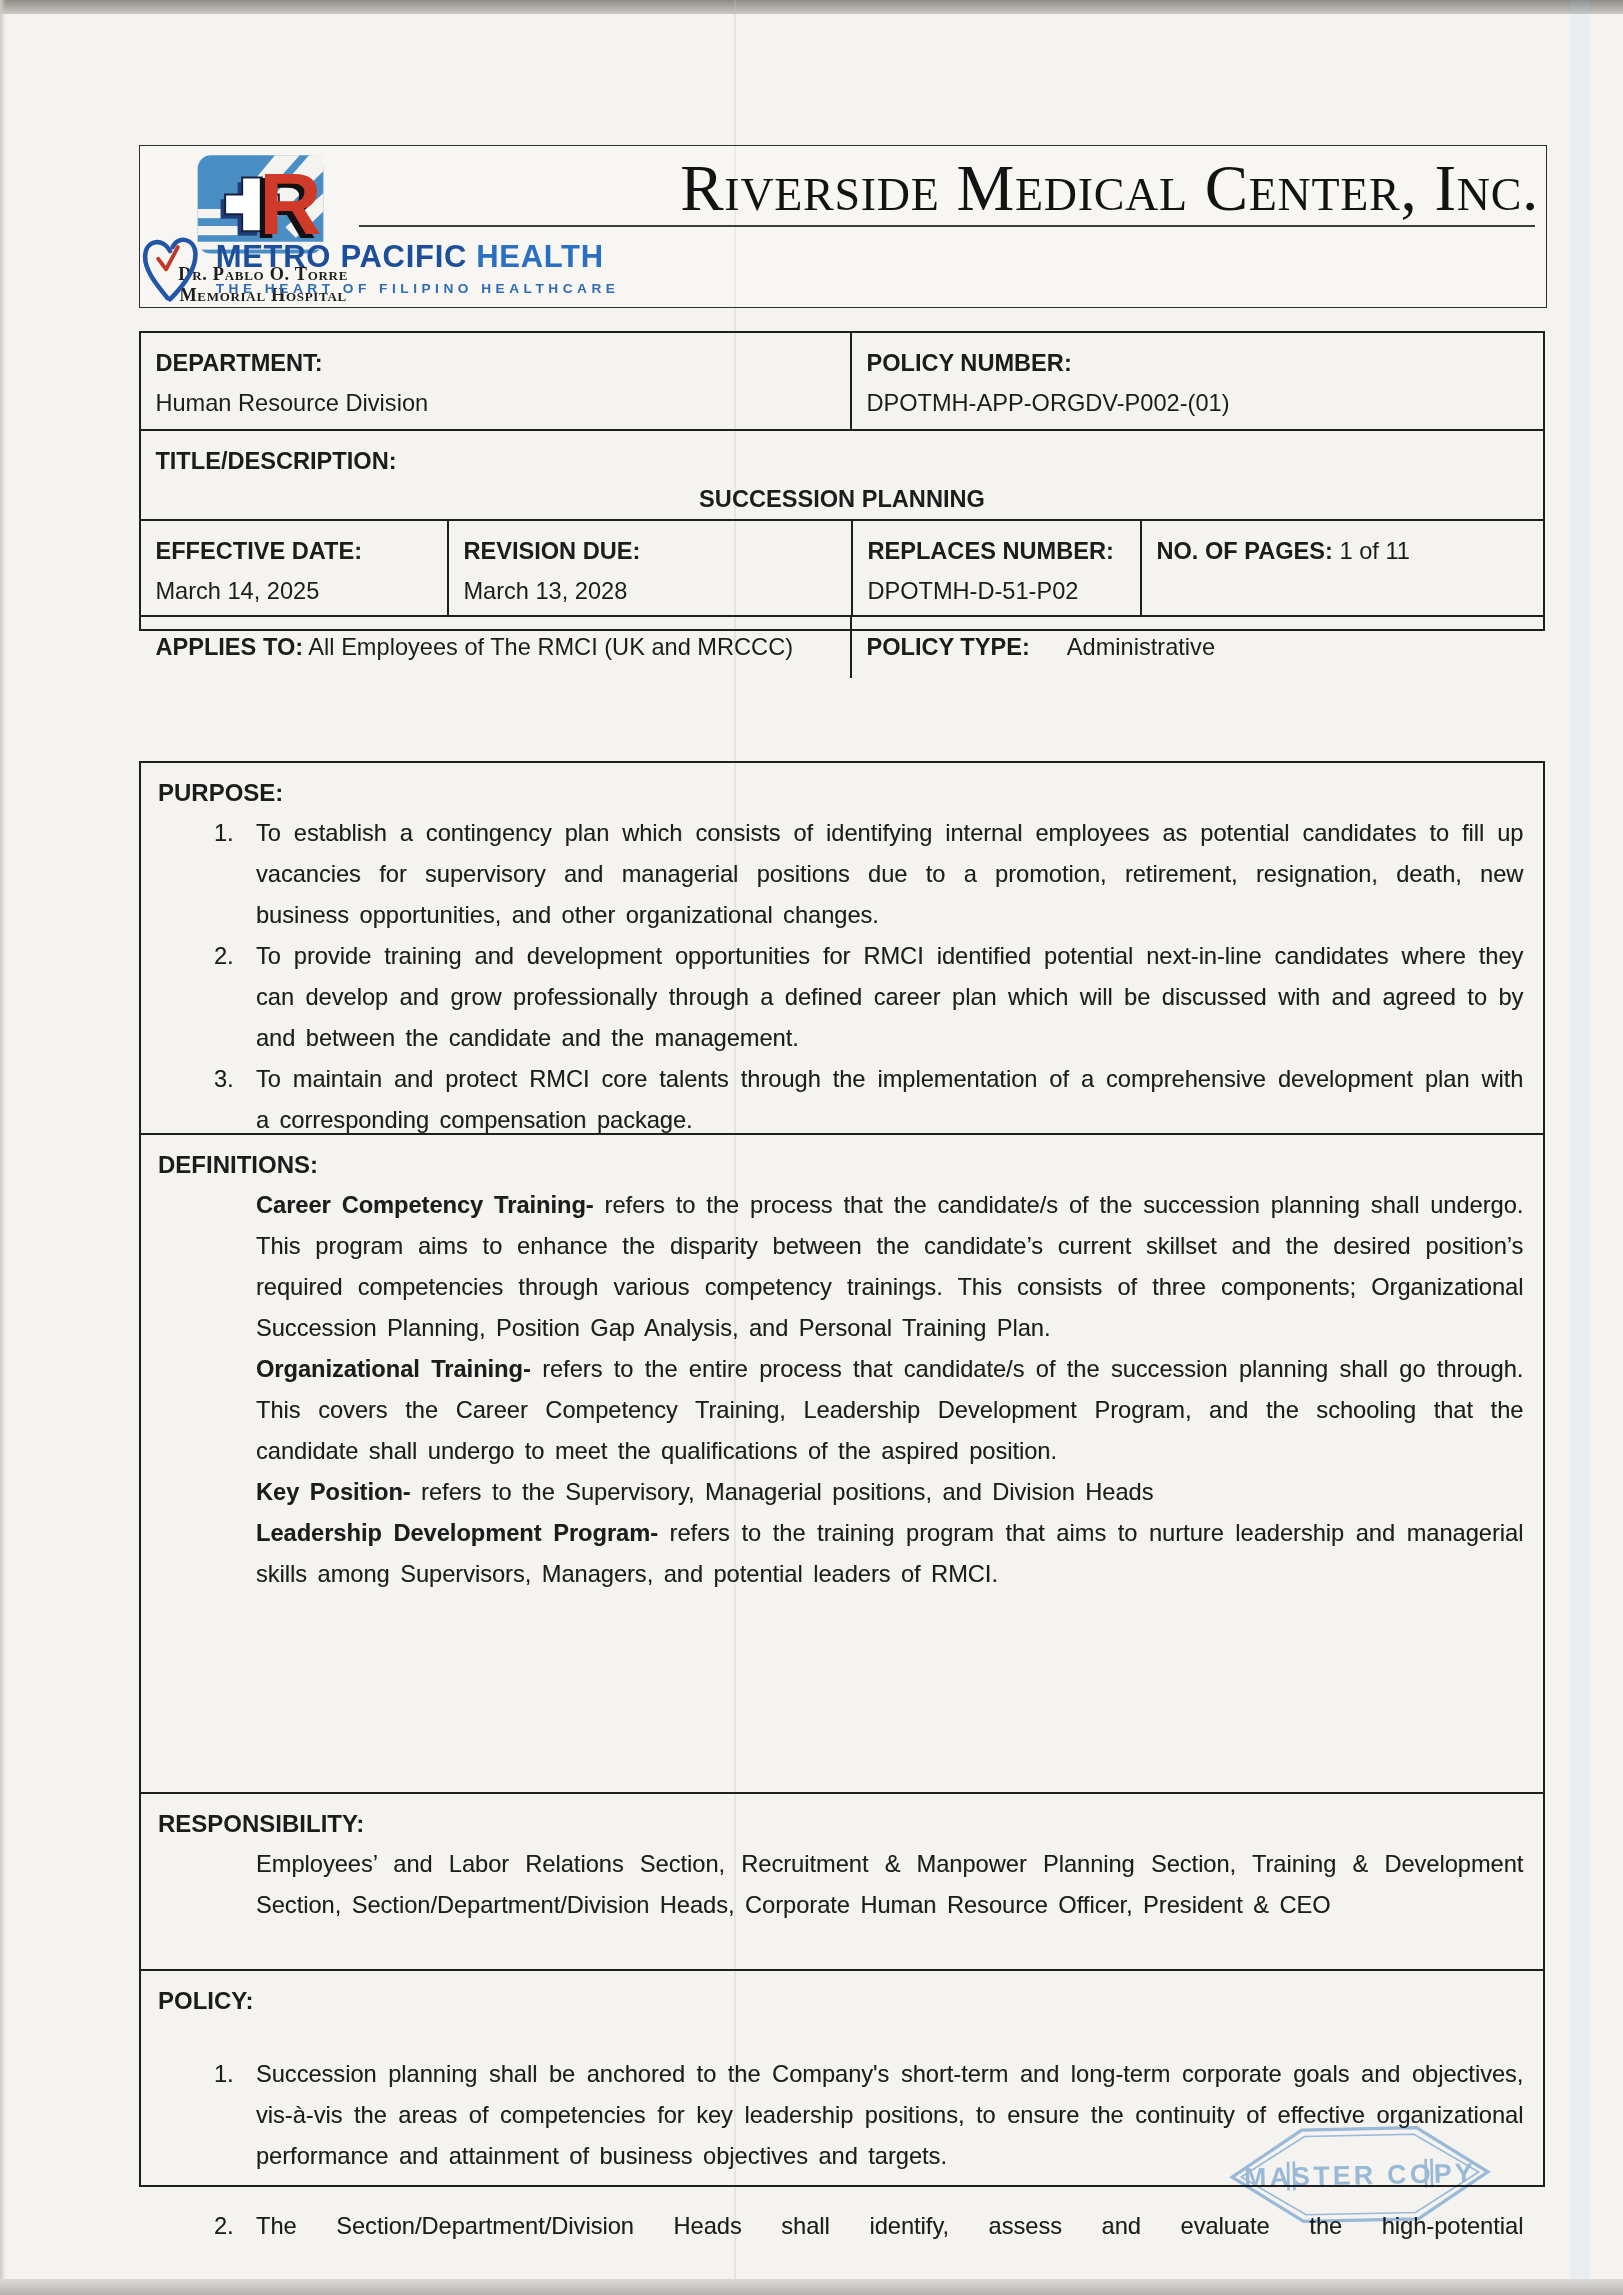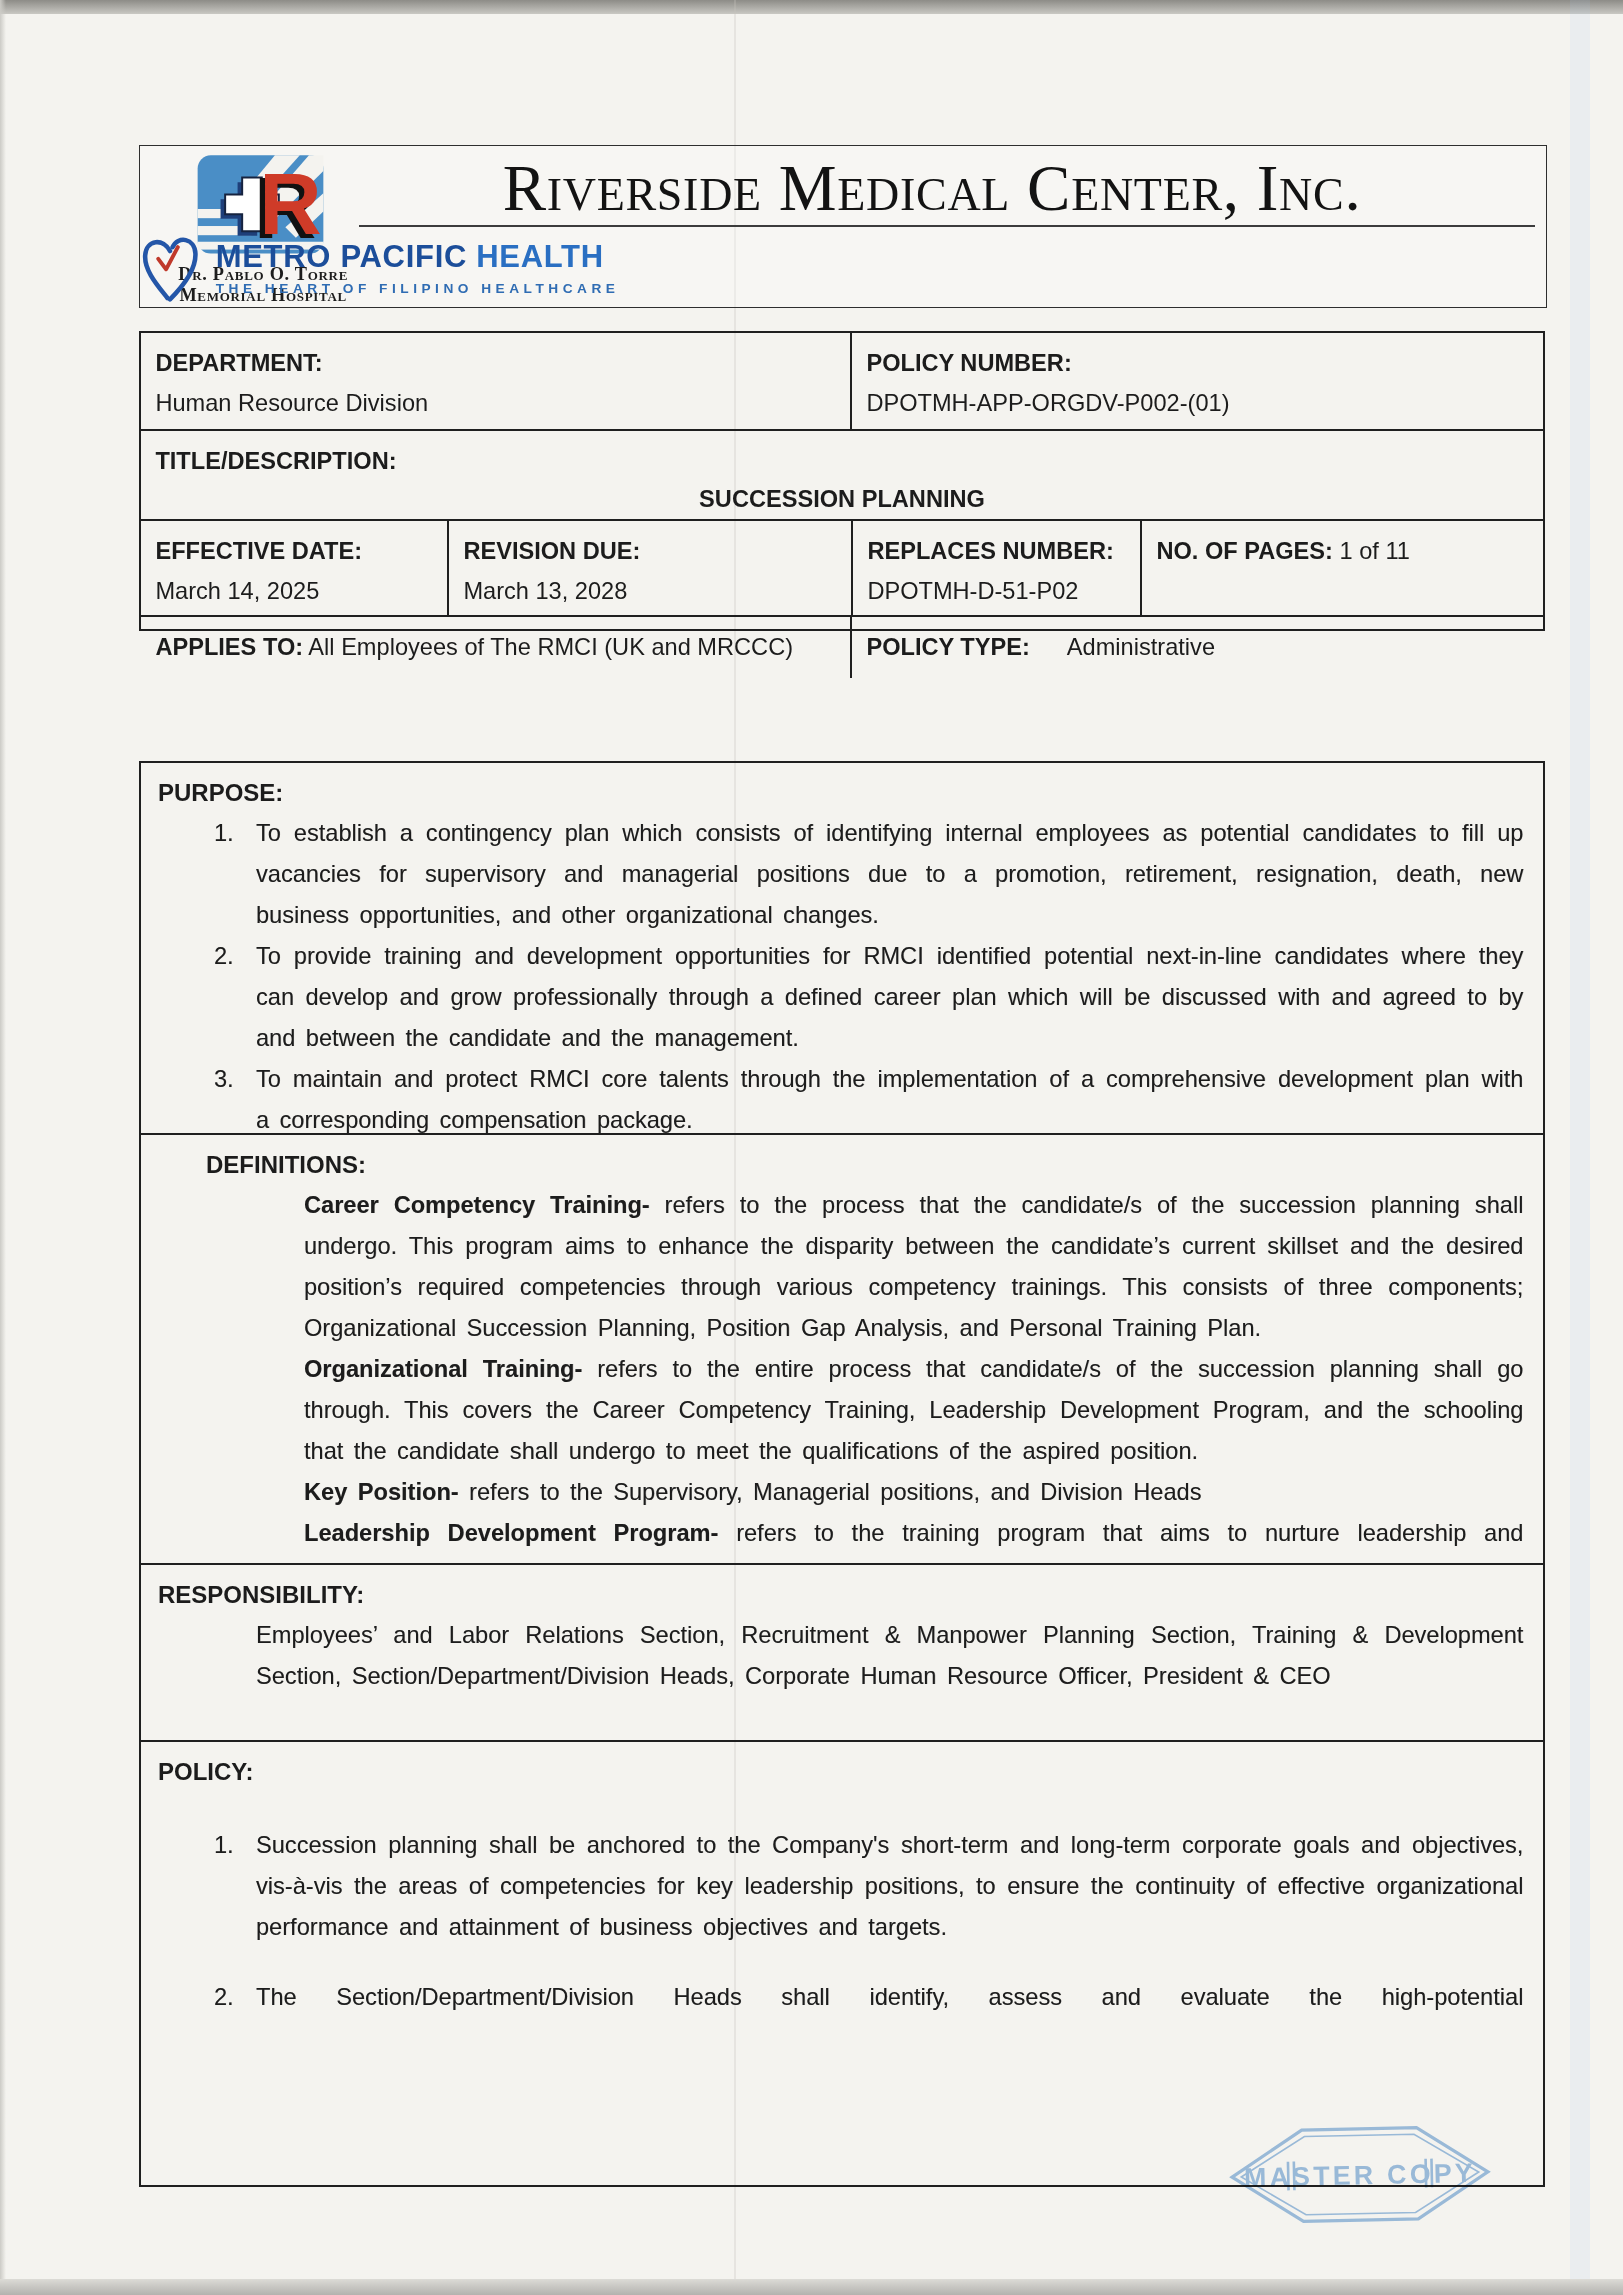--- a/index.html
+++ b/index.html
@@ -20,21 +20,21 @@
     position:absolute;left:139px;top:145px;width:1406px;height:161px;
     border:1.3px solid #2e2e2e;background:rgba(255,255,255,.25);
   }
   .rmci-logo{position:absolute;left:51px;top:7.9px;}
   .hospital-name{
     position:absolute;left:9.2px;top:118px;width:228px;text-align:center;
     font-family:"Liberation Serif", serif;font-variant:small-caps;
     font-size:18.3px;line-height:21px;font-weight:600;letter-spacing:0.7px;color:#1d1d1d;
   }
   .org-title{
-    position:absolute;left:201px;top:5.2px;width:1182px;text-align:center;
+    position:absolute;left:217px;top:5.2px;width:1182px;text-align:right;
     font-family:"Liberation Serif", serif;font-variant:small-caps;
     font-size:65px;letter-spacing:0.7px;color:#131313;white-space:nowrap;
   }
   .title-rule{position:absolute;left:219px;top:79px;width:1176px;height:2px;background:#3c3c3c;}
   .mph-brand{
     position:absolute;left:0;top:85px;width:100%;height:73px;
     display:flex;align-items:center;justify-content:flex-start;gap:15.7px;
   }
   .mph-text{display:flex;flex-direction:column;align-items:flex-start;}
   .mph-wordmark{font-size:31px;font-weight:800;letter-spacing:0.7px;white-space:nowrap;}
@@ -59,21 +59,21 @@
   .gap-inline{display:inline-block;width:37px;}
 
   
   .content-box{
     position:absolute;left:139px;top:761px;width:1406px;height:1426px;
     border:2px solid #1f1f1f;box-sizing:border-box;
   }
   .sec{box-sizing:border-box;padding-top:9.2px;overflow:hidden;}
   .sec-b{border-bottom:2.6px solid #1f1f1f;}
   .sec-purpose{height:372px;}
-  .sec-definitions{height:430px;padding-left:48px;}
+  .sec-definitions{height:659px;}
   .sec-responsibility{height:177px;}
   .sec-policy{height:306px;}
   .sec-h{font-size:24px;font-weight:bold;margin:0 19.6px 0 17px;line-height:41px;}
   .doc-text{font-size:23.6px;line-height:41px;text-align:justify;word-spacing:3.9px;
             text-shadow:0.3px 0.4px 0.5px rgba(45,45,45,.35);}
   .num-item{position:relative;margin:0 19.6px 0 0;padding-left:115px;}
   .num-item .num{position:absolute;left:73px;top:0;}
   .para{margin:0 19.6px 0 115px;}
   .mt-gap{margin-top:33px;}
   .mt-gap2{margin-top:29px;}

